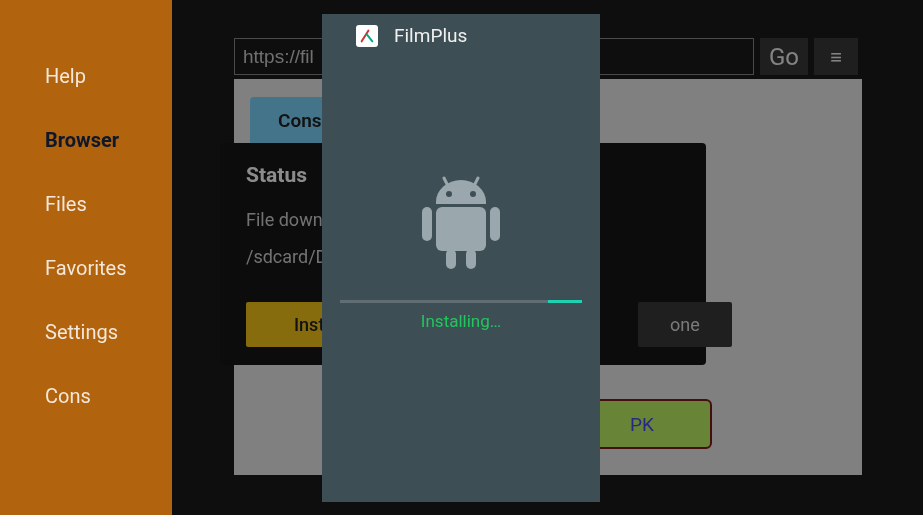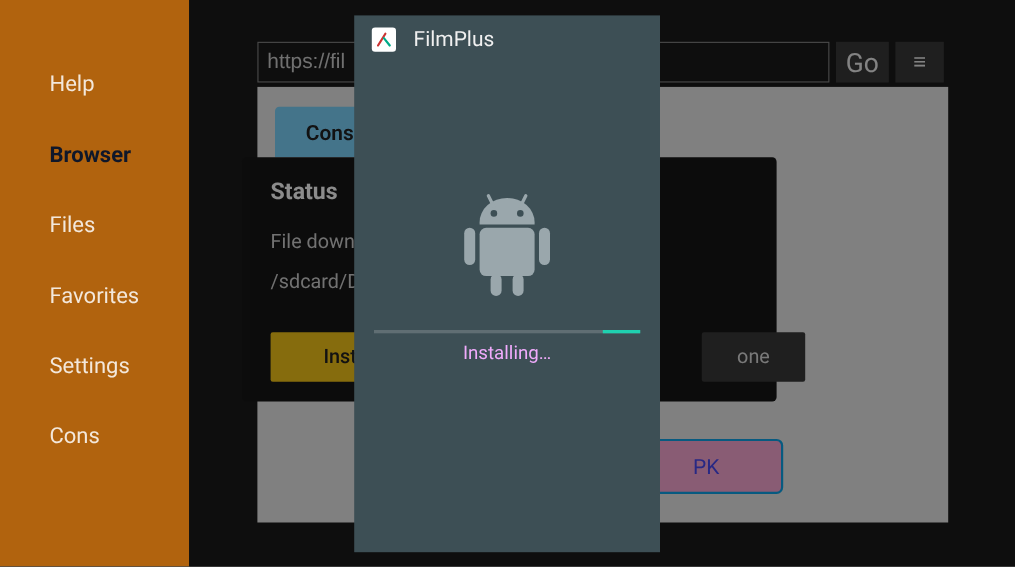--- a/index.html
+++ b/index.html
@@ -92,23 +92,23 @@
     font-weight: 600;
     padding: 12px 28px 10px 28px;
     margin-left: 16px;
     border-radius: 4px 4px 0 0;
     cursor: pointer;
   }
   .apk-btn {
     position: absolute;
     left: 338px; top: 320px;
     width: 140px; height: 50px;
-    border: 2px solid #0ea5e9;
+    border: 2px solid #7f1d1d;
     border-radius: 6px;
-    background: #f9a8d4;
+    background: #bef264;
     color: #4a4af0;
     font-size: 19px;
     display: flex;
     align-items: center;
     justify-content: center;
     cursor: pointer;
   }
 
   
   .status-card {
@@ -168,21 +168,21 @@
     position: absolute;
     left: 322px; top: 14px;
     width: 278px; height: 488px;
     background: #3d4f55;
     color: #eee;
   }
   .dialog-header {
     display: flex;
     align-items: center;
     gap: 16px;
-    padding: 10px 16px 10px 16px;
+    padding: 10px 16px 10px 34px;
   }
   .app-icon {
     width: 22px; height: 22px;
     background: #fff;
     border-radius: 3px;
     position: relative;
     display: flex;
     align-items: center;
     justify-content: center;
   }
@@ -209,21 +209,21 @@
     right: 0; top: 0;
     width: 14%; height: 100%;
     background: #1fd1b0;
   }
   .installing-text {
     position: absolute;
     left: 0; top: 297px;
     width: 100%;
     text-align: center;
     font-size: 17px;
-    color: #f0abfc;
+    color: #22c55e;
   }
 </style>
 </head>
 <body>
 
 <div class="sidebar">
   <div class="sidebar-item">Help</div>
   <div class="sidebar-item active">Browser</div>
   <div class="sidebar-item">Files</div>
   <div class="sidebar-item">Favorites</div>

